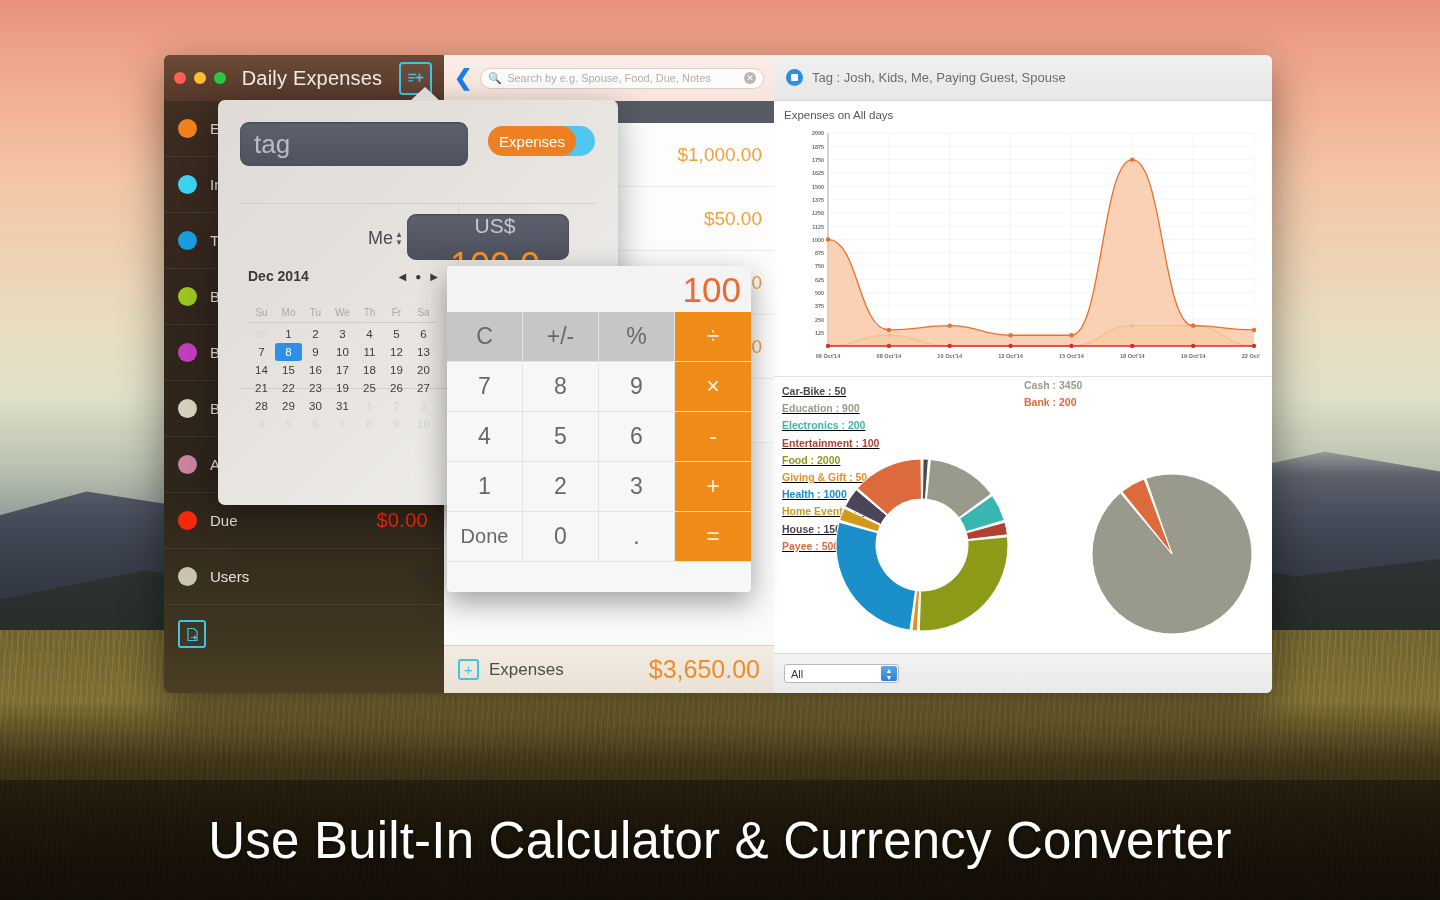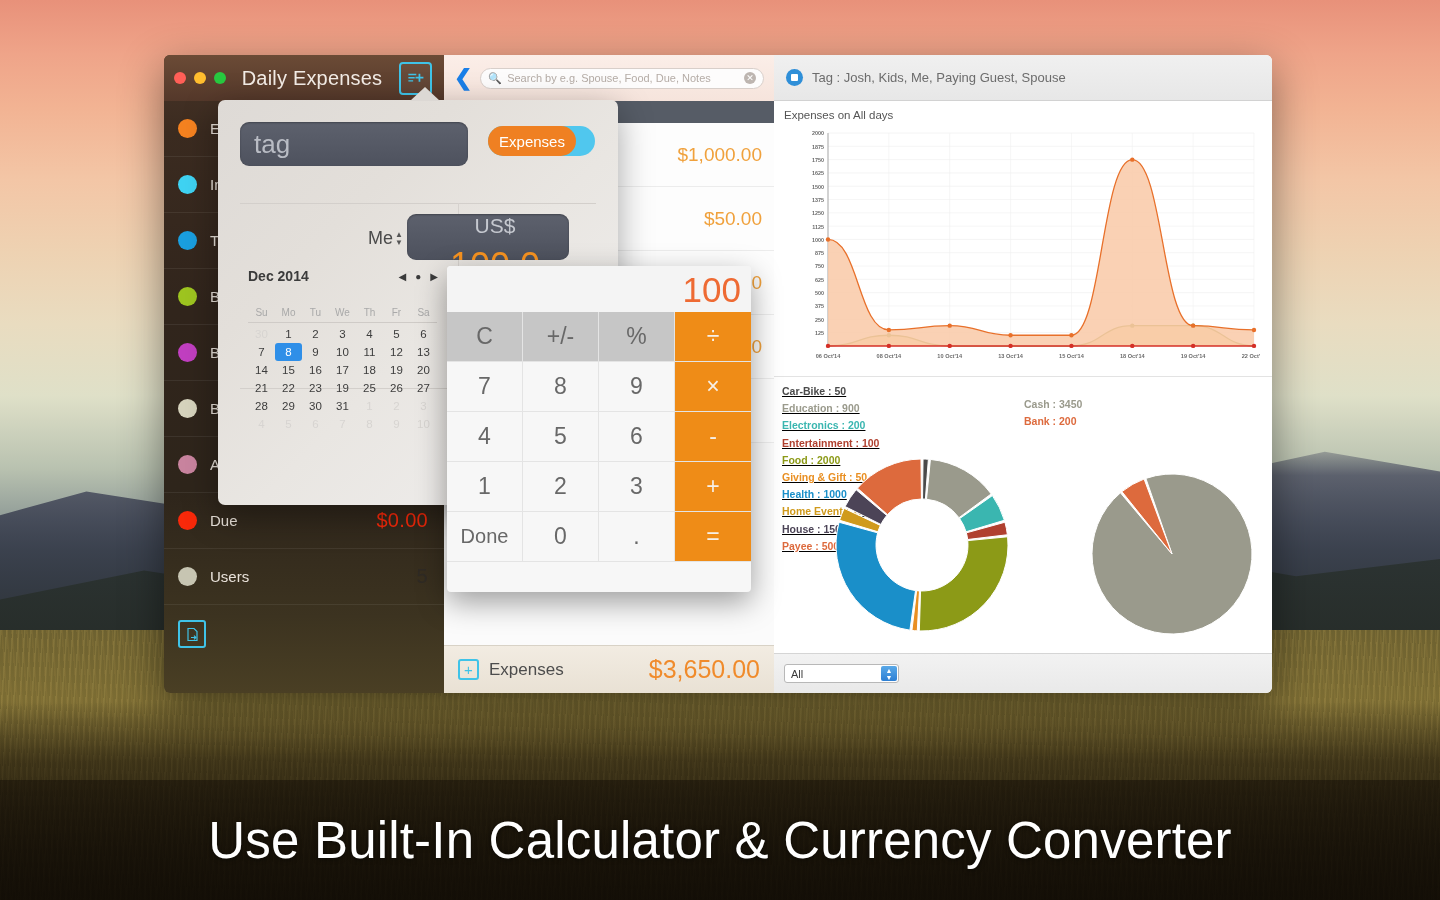--- a/index.html
+++ b/index.html
@@ -191,21 +191,21 @@
   }
   #tag-icon i { width: 7px; height: 7px; background: #fff; border-radius: 1px; display:block; }
   #tag-text { font-size: 13px; color: #6c6c6c; }
   #chart-title { font-size: 11.5px; color: #555; padding: 8px 0 0 10px; }
 
   #line-chart-wrap { position: relative; height: 255px; padding: 4px 12px 0 8px; }
   #line-chart { width: 100%; height: 100%; display: block; }
 
   #pies-section { position: relative; height: 290px; border-top: 1px solid #e3e3e3; }
   #legend-left { position: absolute; left: 8px; top: 8px; text-decoration: underline; }
-  #legend-right { position: absolute; left: 250px; top: 21px; }
+  #legend-right { position: absolute; left: 250px; top: 2px; }
   .leg-item { font-size: 10.5px; font-weight: bold; margin-bottom: 5.2px; }
 
   #donut { position: absolute; left: 58px; top: 78px; }
   #pie { position: absolute; left: 316px; top: 95px; }
 
   #bottom-bar {
     position: absolute; left: 0; bottom: 0; width: 498px; height: 40px;
     background: linear-gradient(to bottom, #f2f2f2, #e9e9e9);
     border-top: 1px solid #d5d5d5; display: flex; align-items: center; padding-left: 10px;
   }

